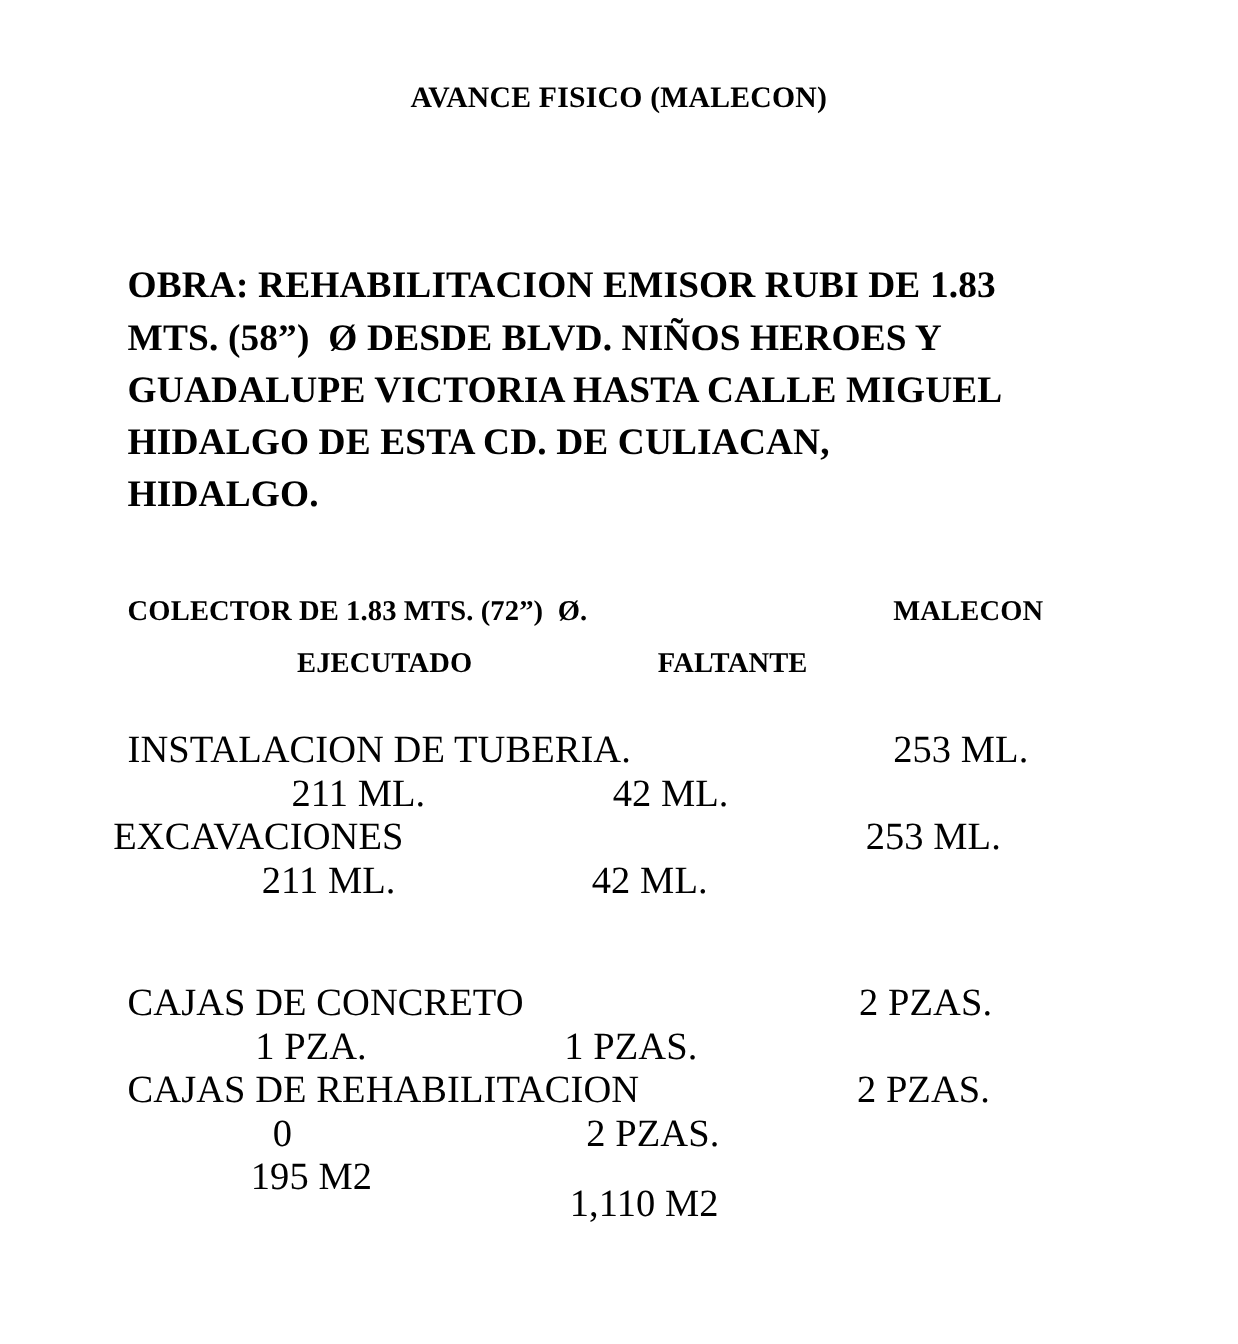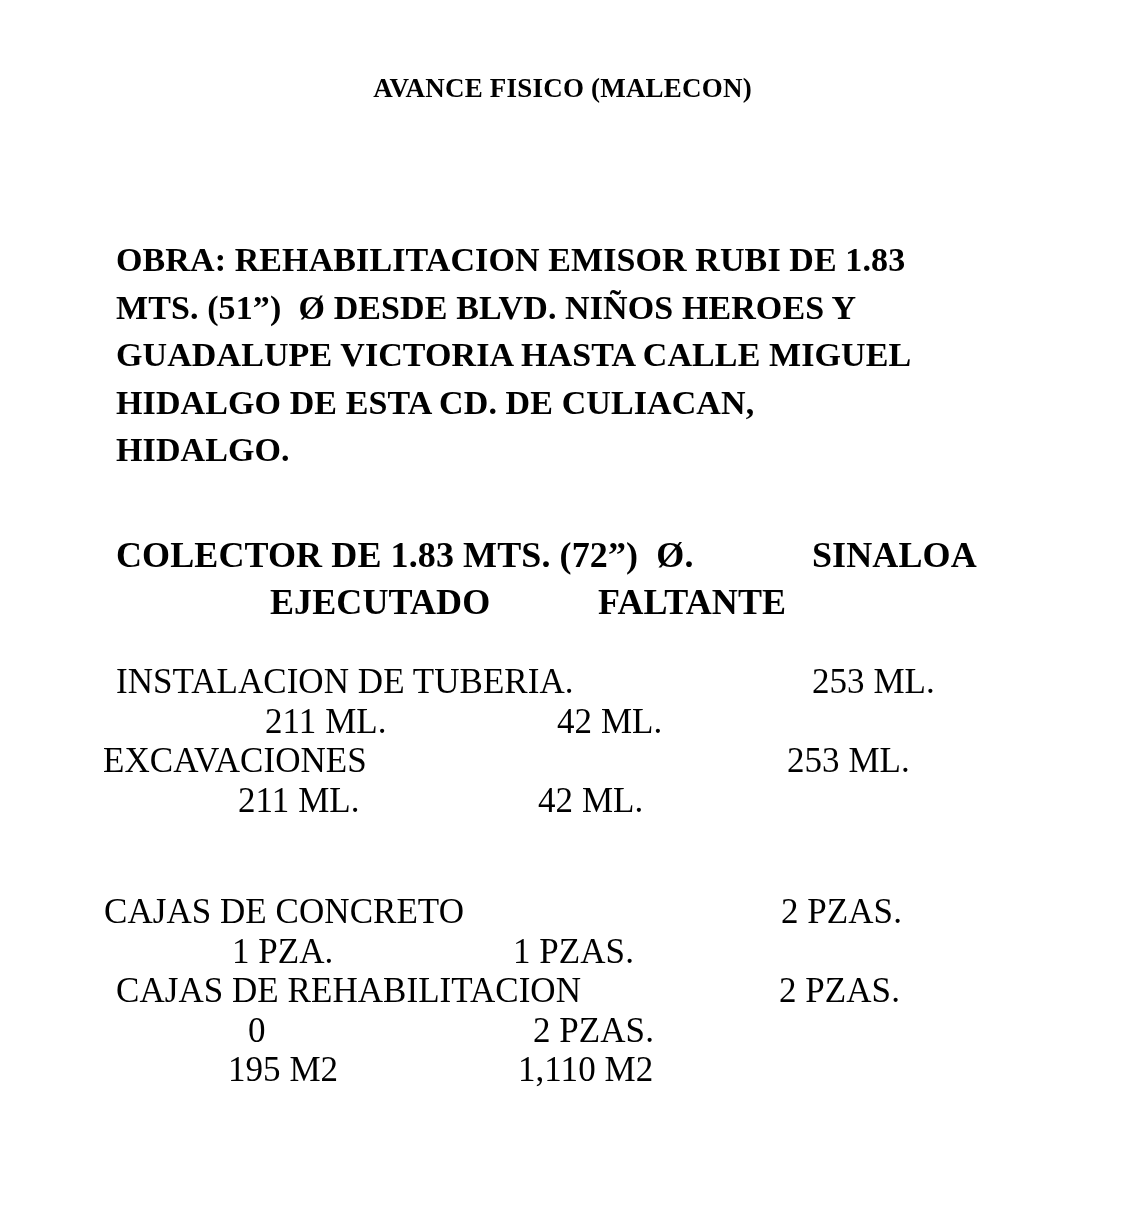--- a/index.html
+++ b/index.html
@@ -54,21 +54,21 @@
     white-space: pre;
     display: block;
   }
 
   
   .col-header {
     position: absolute;
     left: 0;
     top: 532px;
     width: 1125px;
-    font-size: 36px;
+    font-size: 26px;
     font-weight: bold;
     line-height: 47px;
     letter-spacing: 0.1px;
   }
   .col-header .hrow {
     position: relative;
     height: 47px;
   }
   .col-header .seg {
     position: absolute;
@@ -105,30 +105,30 @@
 </style>
 </head>
 <body>
 
 <div id="page">
 
   <div class="doc-title">AVANCE FISICO (MALECON)</div>
 
   <div class="obra-block">
     <span class="oline">OBRA: REHABILITACION EMISOR RUBI DE 1.83</span>
-    <span class="oline">MTS. (51”)  Ø DESDE BLVD. NIÑOS HEROES Y</span>
+    <span class="oline">MTS. (58”)  Ø DESDE BLVD. NIÑOS HEROES Y</span>
     <span class="oline">GUADALUPE VICTORIA HASTA CALLE MIGUEL</span>
     <span class="oline">HIDALGO DE ESTA CD. DE CULIACAN,</span>
     <span class="oline">HIDALGO.</span>
   </div>
 
   <div class="col-header">
     <div class="hrow">
       <span class="seg" id="hdr-subject" style="left: 116px;">COLECTOR DE 1.83 MTS. (72”)  Ø.</span>
-      <span class="seg" id="hdr-proyecto" style="left: 812px;">SINALOA</span>
+      <span class="seg" id="hdr-proyecto" style="left: 812px;">MALECON</span>
     </div>
     <div class="hrow">
       <span class="seg" id="hdr-ejecutado" style="left: 270px; text-align: right;">EJECUTADO</span>
       <span class="seg" id="hdr-faltante" style="left: 598px;">FALTANTE</span>
     </div>
   </div>
 
   <div class="table-area" id="table-area">
       <div class="data-row">
         <div class="row-line">
@@ -146,39 +146,39 @@
           <span class="seg" style="left: 787px;">253 ML.</span>
         </div>
         <div class="row-line">
           <span class="seg" style="left: 238px;">211 ML.</span>
           <span class="seg" style="left: 538px;">42 ML.</span>
         </div>
       </div>
       <div class="spacer-row"></div>
       <div class="data-row">
         <div class="row-line">
-          <span class="seg" style="left: 104px;">CAJAS DE CONCRETO</span>
+          <span class="seg" style="left: 116px;">CAJAS DE CONCRETO</span>
           <span class="seg" style="left: 781px;">2 PZAS.</span>
         </div>
         <div class="row-line">
           <span class="seg" style="left: 232px;">1 PZA.</span>
           <span class="seg" style="left: 513px;">1 PZAS.</span>
         </div>
       </div>
       <div class="data-row">
         <div class="row-line">
           <span class="seg" style="left: 116px;">CAJAS DE REHABILITACION</span>
           <span class="seg" style="left: 779px;">2 PZAS.</span>
         </div>
         <div class="row-line">
           <span class="seg" style="left: 248px;">0</span>
           <span class="seg" style="left: 533px;">2 PZAS.</span>
         </div>
       </div>
       <div class="data-row">
         <div class="row-line">
           <span class="seg" style="left: 228px;">195 M2</span>
-          <span class="seg" style="left: 518px;">1,110 M2</span>
+          <span class="seg" style="left: 518px; margin-top: 24px;">1,110 M2</span>
         </div>
       </div>
     </div>
 
 </div>
 
 </body></html>

